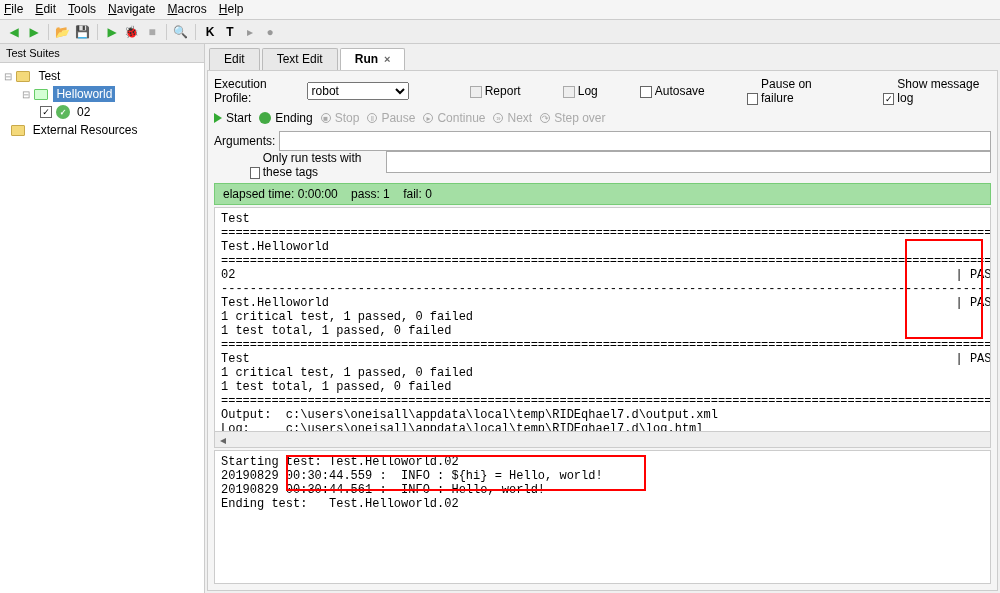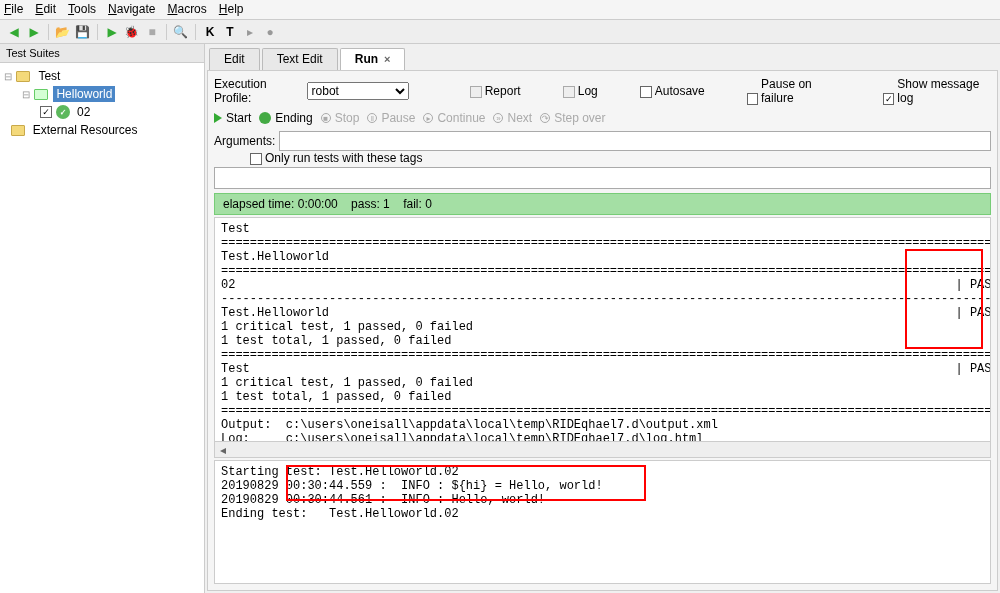--- a/index.html
+++ b/index.html
@@ -35,21 +35,21 @@
 .chkbox { width: 12px; height: 12px; border: 1px solid #666; background: #fff; display: inline-flex; align-items: center; justify-content: center; font-size: 9px; }
 .btn-row { display: flex; align-items: flex-start; gap: 8px; margin-bottom: 6px; }
 .btn { display: flex; align-items: center; gap: 4px; font-size: 12px; cursor: pointer; }
 .btn.disabled { color: #aaa; }
 .play-icon { width: 0; height: 0; border-left: 8px solid #3a3; border-top: 5px solid transparent; border-bottom: 5px solid transparent; }
 .bug-icon { width: 12px; height: 12px; border-radius: 50%; background: #4a4; position: relative; }
 .circ-icon { width: 10px; height: 10px; border: 1px solid #aaa; border-radius: 50%; display: inline-flex; align-items: center; justify-content: center; font-size: 8px; }
 .args-row { display: flex; align-items: center; gap: 4px; margin-bottom: 0; }
 .args-row input { flex: 1; font-size: 12px; padding: 2px; border: 1px solid #aaa; }
 .tags-row { display: flex; gap: 10px; margin-bottom: 4px; }
-.tags-col { flex: 1; display: flex; flex-direction: column; gap: 2px; }
+.tags-col { flex: 1; display: flex; flex-direction: row; gap: 2px; }
 .tags-col input { width: 100%; font-size: 12px; padding: 2px; border: 1px solid #aaa; height: 22px; }
 .status-bar { background: #a4dfa4; border: 1px solid #7c7; padding: 3px 8px; font-size: 12px; margin-bottom: 2px; }
 .output { background: #fff; border: 1px solid #ccc; font-family: 'Courier New', monospace; font-size: 12px; padding: 4px 6px; overflow: auto; white-space: pre; position: relative; flex: 0 0 225px; }
 .scrollbar-bot { height: 16px; background: #eee; border: 1px solid #ccc; border-top: none; display: flex; align-items: center; }
 .scroll-arrow { width: 16px; text-align: center; color: #666; }
 .log-out { background: #fff; border: 1px solid #ccc; font-family: 'Courier New', monospace; font-size: 12px; padding: 4px 6px; white-space: pre; flex: 1; margin-top: 2px; overflow: hidden; }
 .red-box { position: absolute; border: 2px solid red; pointer-events: none; }
 .content-wrap { position: relative; flex: 1; display: flex; flex-direction: column; overflow: hidden; }
 </style>
 </head>

